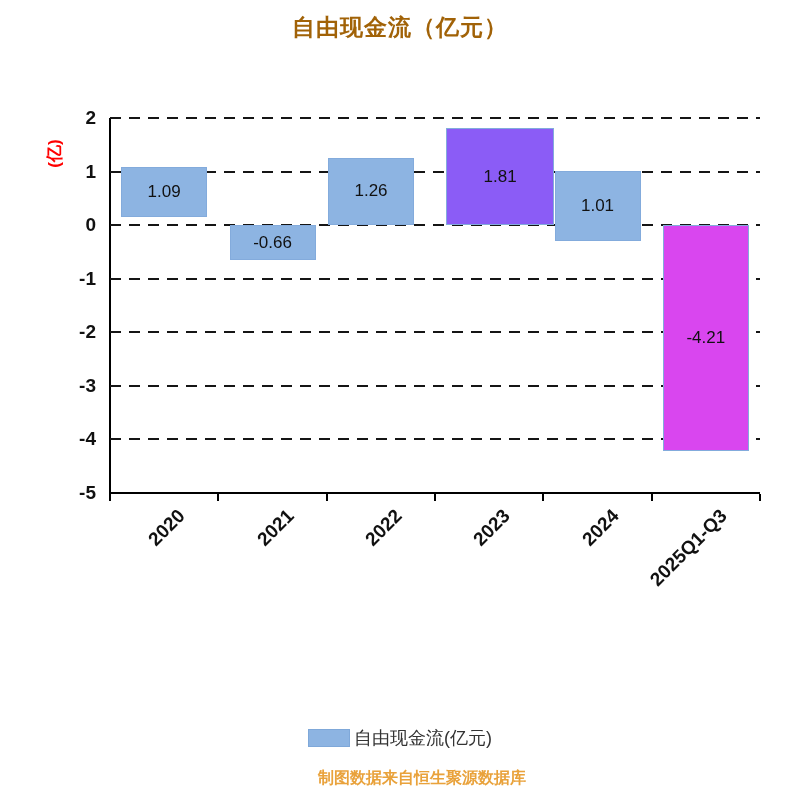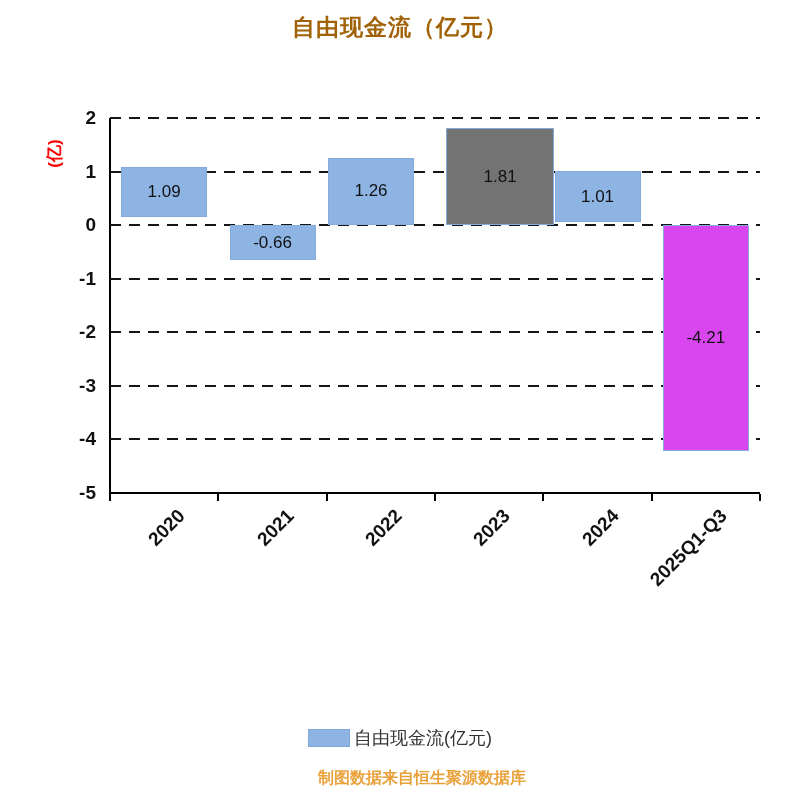--- a/index.html
+++ b/index.html
@@ -178,25 +178,25 @@
       </div>
       <div class="xlabel" style="left: -135.833px; top: 387px;">2020</div>
       <div class="bar" style="left: 119.5px; width: 86px; top: 107.143px; height: 35.3571px; background: rgb(141, 180, 226);">
         <div class="bar-label">-0.66</div>
       </div>
       <div class="xlabel" style="left: -27.5px; top: 387px;">2021</div>
       <div class="bar" style="left: 218px; width: 86px; top: 39.6429px; height: 67.5px; background: rgb(141, 180, 226);">
         <div class="bar-label">1.26</div>
       </div>
       <div class="xlabel" style="left: 80.8333px; top: 387px;">2022</div>
-      <div class="bar" style="left: 336.167px; width: 108px; top: 10.1786px; height: 96.9643px; background: #737373;">
+      <div class="bar" style="left: 336.167px; width: 108px; top: 10.1786px; height: 96.9643px; background: #8b5cf6;">
         <div class="bar-label">1.81</div>
       </div>
       <div class="xlabel" style="left: 189.167px; top: 387px;">2023</div>
-      <div class="bar" style="left: 444.5px; width: 86px; top: 53.0357px; height: 51px; background: rgb(141, 180, 226);">
+      <div class="bar" style="left: 444.5px; width: 86px; top: 53.0357px; height: 70px; background: rgb(141, 180, 226);">
         <div class="bar-label">1.01</div>
       </div>
       <div class="xlabel" style="left: 297.5px; top: 387px;">2024</div>
       <div class="bar" style="left: 552.833px; width: 86px; top: 107.143px; height: 225.536px; background: #d946ef;">
         <div class="bar-label">-4.21</div>
       </div>
       <div class="xlabel" style="left: 405.833px; top: 387px;">2025Q1-Q3</div>
     </div>
 
   <div class="legend">

